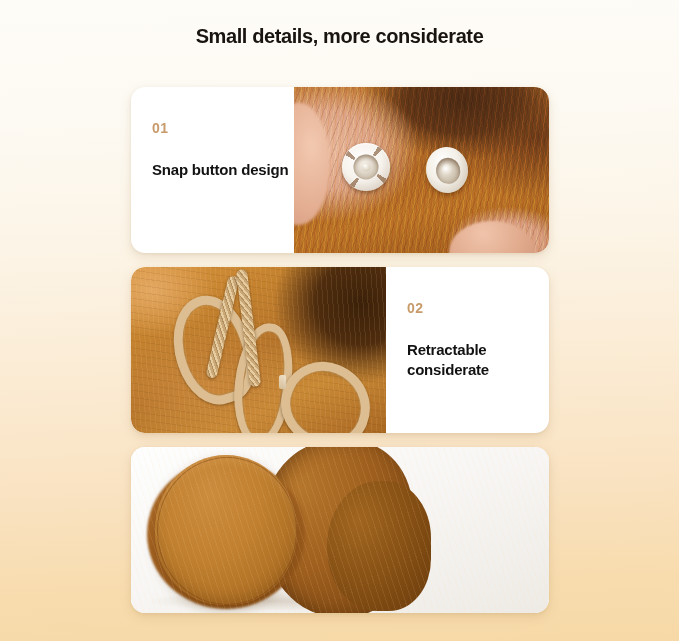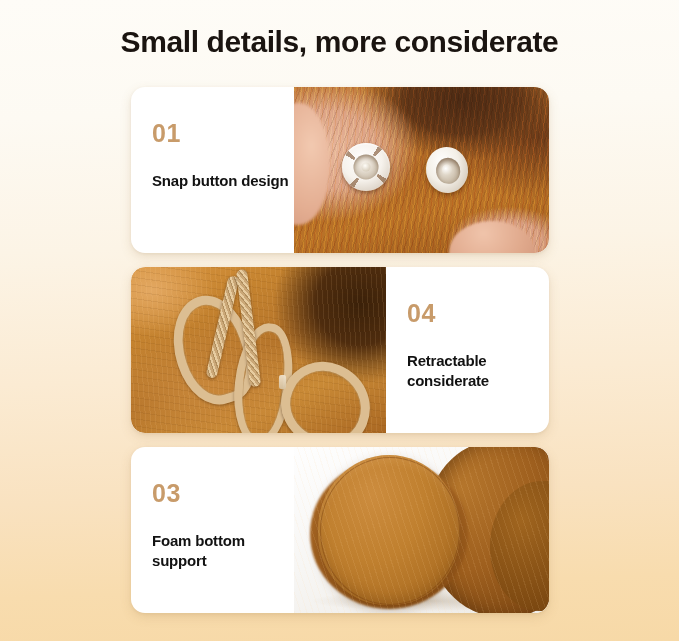--- a/index.html
+++ b/index.html
@@ -27,21 +27,21 @@
     height: 641px;
   }
 
   
   .title {
     position: absolute;
     left: 0;
     top: 25px;
     width: 679px;
     text-align: center;
-    font-size: 30px;
+    font-size: 20px;
     font-weight: bold;
     letter-spacing: -0.4px;
     color: #1A1410;
     white-space: nowrap;
   }
 
   
   .card {
     position: absolute;
     left: 131px;
@@ -60,21 +60,21 @@
 
   .card-text {
     width: 163px;
     flex: 0 0 163px;
     box-sizing: border-box;
     padding: 34px 0 0 21px;
     position: relative;
     z-index: 2;
   }
   .card-num {
-    font-size: 25px;
+    font-size: 14px;
     font-weight: bold;
     color: #C89B6A;
     letter-spacing: 0.5px;
     line-height: 1;
   }
   .card-heading {
     margin-top: 25px;
     font-size: 15px;
     font-weight: bold;
     color: #121212;
@@ -403,30 +403,26 @@
     <div class="card-photo photo-draw">
       <div class="suede"></div>
       <div class="loop loop1"></div>
       <div class="loop loop3"></div>
       <div class="cord cord1"></div>
       <div class="cord cord2"></div>
       <div class="loop loop2"></div>
       <div class="tag"></div>
     </div>
     <div class="card-text">
-      <div class="card-num">04</div>
+      <div class="card-num">02</div>
       <div class="card-heading">Retractable considerate</div>
     </div>
   </div>
 
   <div class="card" id="card-3">
-    <div class="card-text">
-      <div class="card-num">03</div>
-      <div class="card-heading">Foam bottom support</div>
-    </div>
     <div class="card-photo photo-sole">
       <div class="sole-shadow"></div>
       <div class="sole-body"></div>
       <div class="sole-body2"></div>
       <div class="sole-rim"></div>
       <div class="sole-main"></div>
       <div class="sole-seam"></div>
       <div class="sole-tex"></div>
     </div>
   </div>

